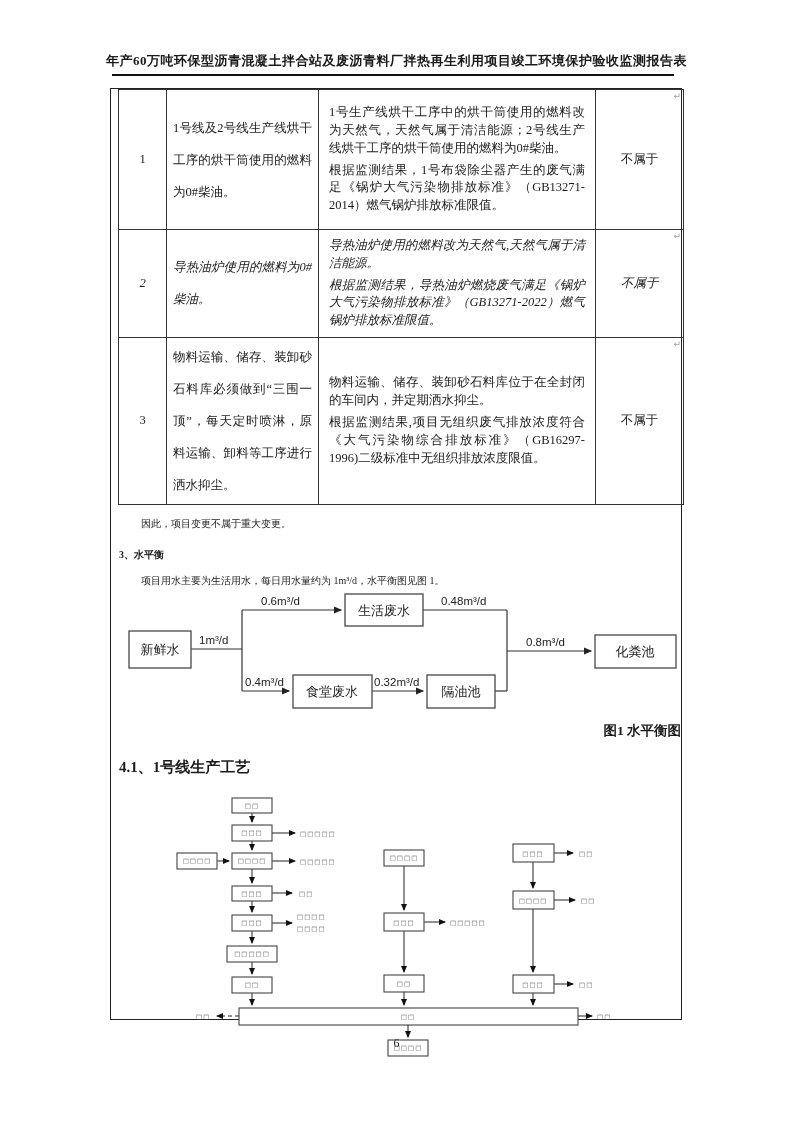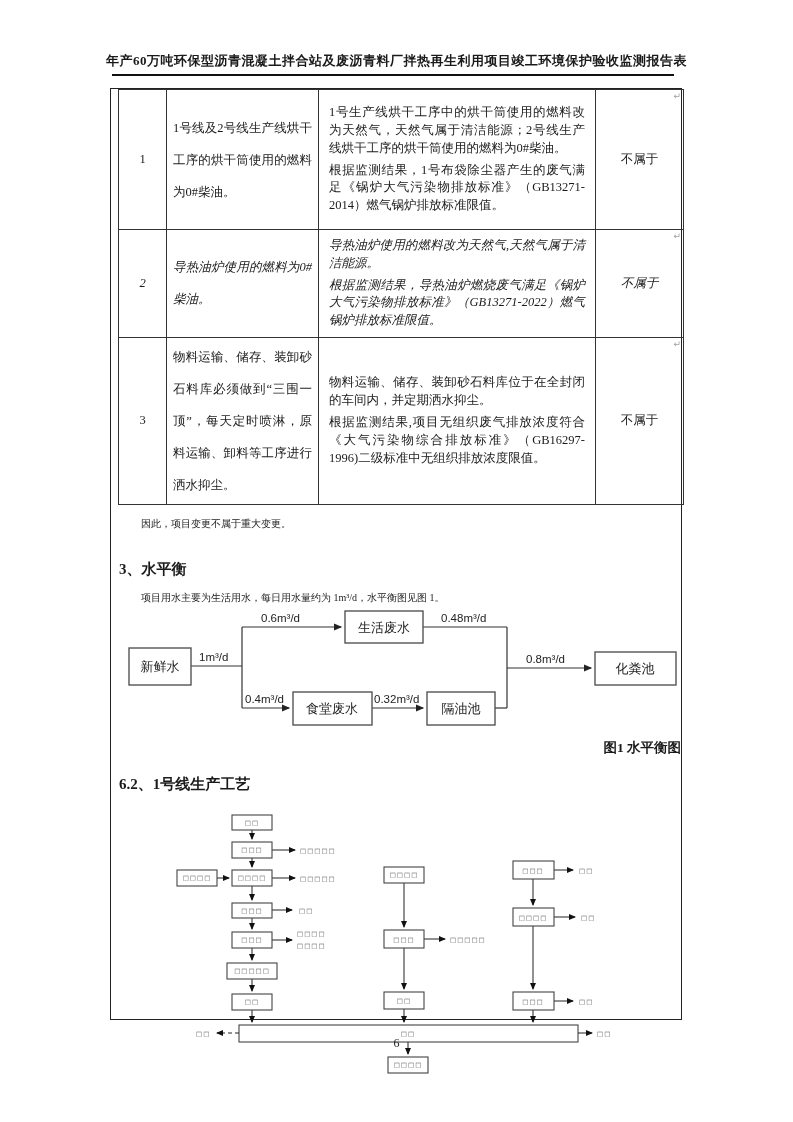--- a/index.html
+++ b/index.html
@@ -20,21 +20,21 @@
   td.c-no{width:48px;text-align:center;font-size:13px;}
   td.c-change{width:152px;line-height:32px;text-align:justify;}
   td.c-desc{width:277px;line-height:17.8px;text-align:justify;padding:4px 7px;}
   td.c-concl{width:88px;text-align:center;font-size:13.5px;position:relative;}
   .r1 td{height:140px;} .r2 td{height:92px;font-style:italic;} .r3 td{height:110px;}
   .pmark{position:absolute;top:1px;right:2px;font-size:9px;color:#9aa49a;
          font-family:"DejaVu Sans",sans-serif;}
   .desc-p{margin:4px;}
   
   .para{margin:9px 6px 0 10px;font-size:10px;line-height:20px;text-indent:2em;}
-  .h-sec{margin:26px 0 0 8px;font-size:15px;font-weight:bold;}
+  .h-sec{margin:14px 0 0 8px;font-size:10px;font-weight:bold;}
   .h-sub{margin:18px 0 0 8px;font-size:15px;font-weight:bold;}
   .fig-caption{text-align:right;font-size:13.5px;font-weight:bold;margin:2px 0 0 0;}
   
   .figwrap{position:relative;}
   svg text.nodetxt{font-family:"Liberation Serif",serif;font-size:13px;fill:#222;}
   svg text.flowlbl{font-family:"Liberation Sans","DejaVu Sans",sans-serif;font-size:11.5px;fill:#222;}
   svg text.tiny{font-family:"DejaVu Sans",sans-serif;font-size:6.5px;fill:#555;letter-spacing:1px;}
   svg rect.box{fill:#ffffff;stroke:#555;stroke-width:1.4;}
   svg rect.box2{fill:#ffffff;stroke:#444;stroke-width:1.1;}
   svg line.fl, svg path.fl{stroke:#333;stroke-width:1.2;fill:none;}
@@ -143,21 +143,21 @@
         </g>
         <g>
           <rect class="box" x="484" y="44" width="81" height="33"></rect>
           <text class="nodetxt" x="524" y="65" text-anchor="middle">化粪池</text>
         </g>
       </svg>
     </div>
 
     <div class="fig-caption">图1  水平衡图</div>
 
-    <h3 class="h-sub">6.2、1号线生产工艺</h3>
+    <h3 class="h-sub">4.1、1号线生产工艺</h3>
 
     <div class="figwrap" style="margin-top:8px;">
       <svg width="572" height="278" viewBox="0 0 572 278">
         <defs>
           <marker id="ah2" markerWidth="8" markerHeight="8" refX="6" refY="3" orient="auto">
             <path d="M0,0 L7,3 L0,6 Z" fill="#111"></path>
           </marker>
         </defs>
 
         <line class="fl2" x1="141" y1="28" x2="141" y2="37" marker-end="url(#ah2)"></line>

